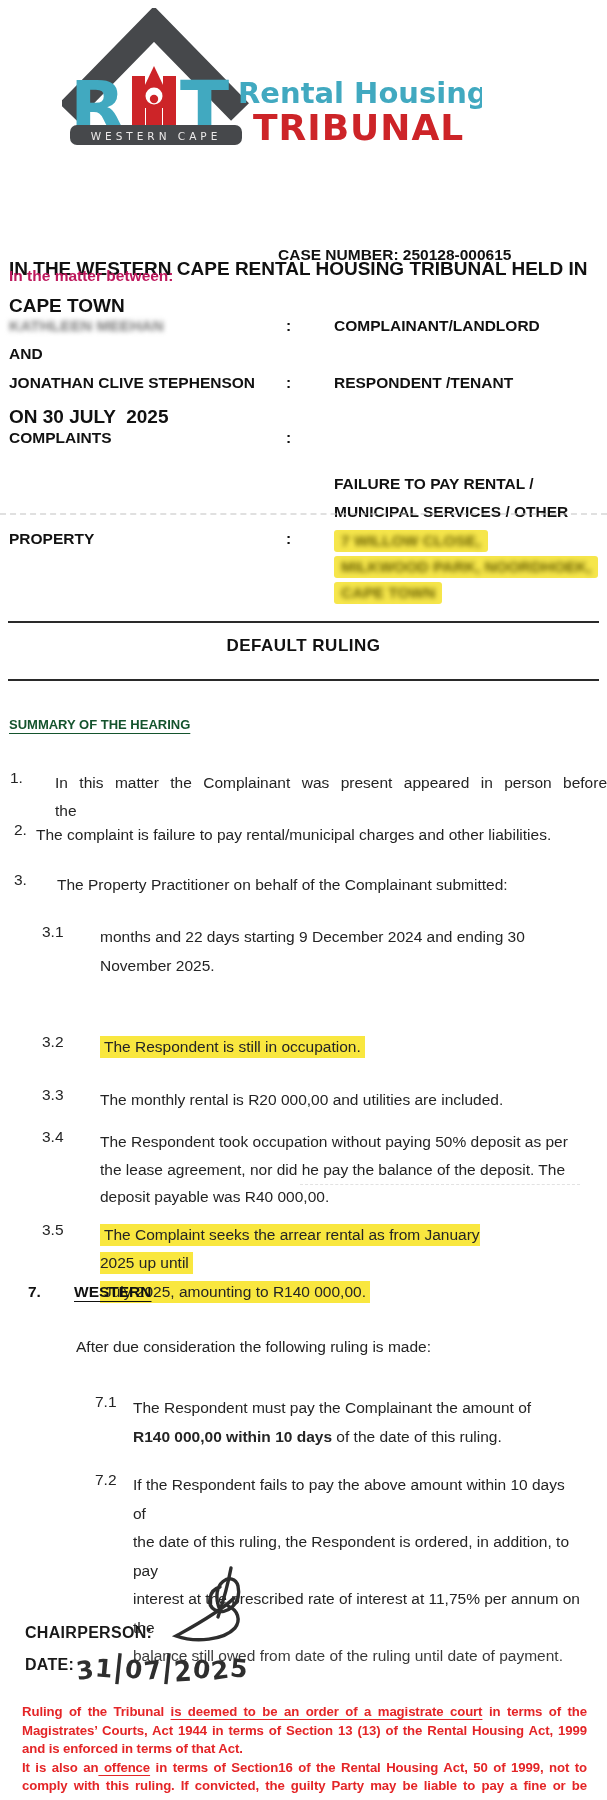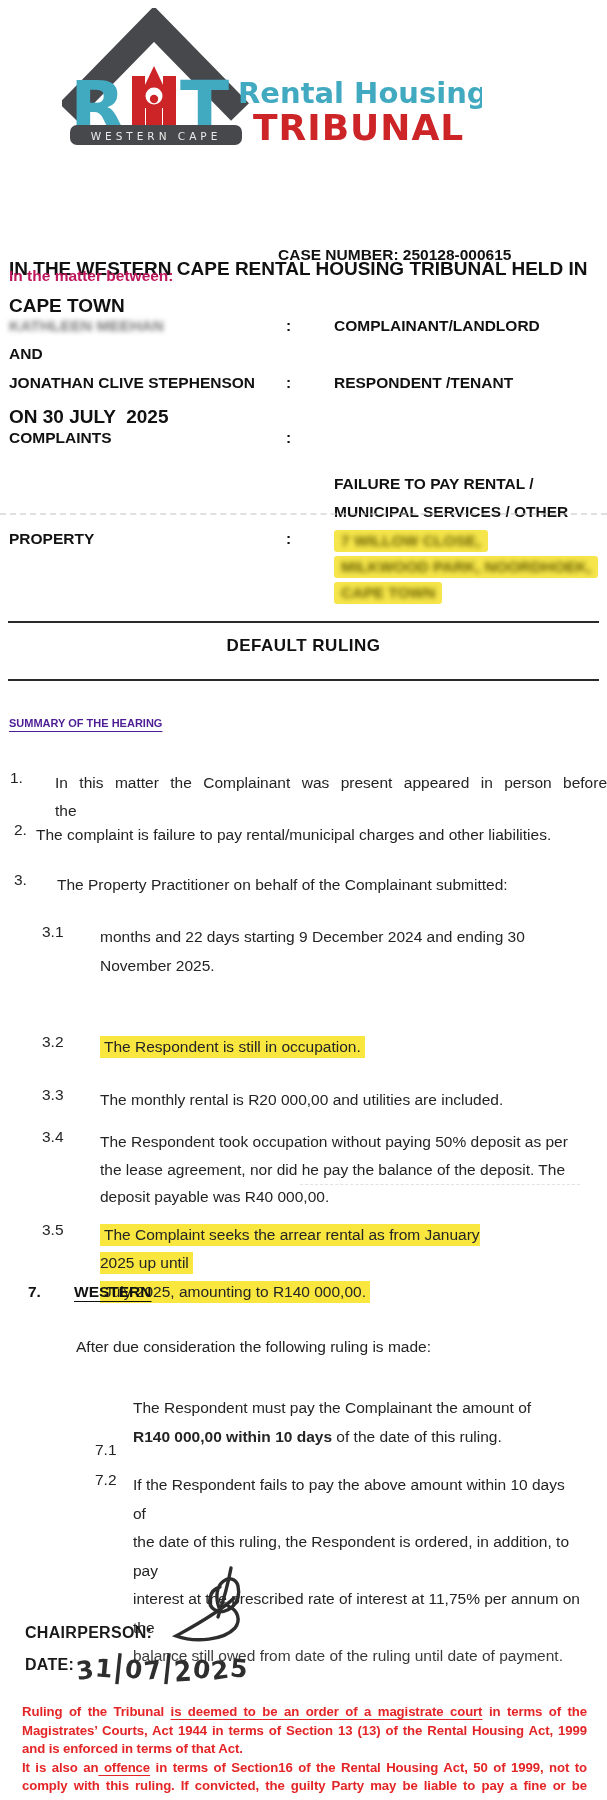--- a/index.html
+++ b/index.html
@@ -8,21 +8,21 @@
   .abs{position:absolute;}
   .b{font-weight:bold;}
   .hdr{font-size:19px;font-weight:bold;line-height:37px;color:#111;}
   .row3{display:grid;grid-template-columns:277px 48px 1fr;align-items:start;font-size:15.5px;font-weight:bold;color:#111;}
   .mlines{line-height:28px;}
   .blurname{color:#787878;filter:blur(2.6px);}
   .ylw{display:inline-block;background:#f6e64b;border-radius:3px;padding:2px 7px 2px 7px;margin-bottom:4px;}
   .ylw .blurtxt{color:#6b6200;filter:blur(2.8px);font-weight:bold;}
   .rule-line{border-top:2.5px solid #2a2a2a;width:591px;left:8px;}
   .title{width:607px;text-align:center;font-size:17px;font-weight:bold;letter-spacing:.5px;color:#111;}
-  .sumhead{font-size:11px;font-weight:bold;text-decoration:underline;text-underline-offset:4px;color:#4c1d95;}
+  .sumhead{font-size:13px;font-weight:bold;text-decoration:underline;text-underline-offset:4px;color:#14532d;}
   .item{font-size:15.5px;color:#242424;}
   .item .num{position:absolute;top:0;}
   .item .txt{line-height:28px;}
   .hl{background:#f9e73f;padding:2px 4px 3px 4px;}
   .just1{text-align:justify;word-spacing:4.6px;}
   .rulinghead{font-size:15.5px;font-weight:bold;color:#111;}
   .rulinghead .rh{ text-decoration:underline;text-underline-offset:4px;}
   .legal{font-size:13.2px;font-weight:bold;color:#e42527;line-height:18.6px;text-align:justify;letter-spacing:-0.1px;}
   .legal .u{text-decoration:underline;text-underline-offset:3px;}
   .artifact1{left:0;width:607px;border-top:2px dashed #c8c8c8;opacity:.55;}
@@ -170,21 +170,21 @@
   </div>
 
   <div class="abs rulinghead" style="left:0;top:1283px;width:607px;">
     <span class="abs" style="left:28px;">7.</span>
     <span class="abs rh" style="left:74px;">WESTERN</span>
   </div>
 
   <div class="abs item" style="left:76px;top:1338px;">After due consideration the following ruling is made:</div>
 
   <div class="abs item" style="left:0;top:1393px;width:607px;">
-    <span class="num" style="left:95px;margin-top:48px;">7.1</span>
+    <span class="num" style="left:95px;">7.1</span>
     <div class="txt" style="margin-left:133px;margin-right:28px;line-height:29px;">
       <div>The Respondent must pay the Complainant the amount of</div>
       <div><span class="b">R140 000,00 within 10 days</span><span> of the date of this ruling.</span></div>
     </div>
   </div>
 
   <div class="abs item" style="left:0;top:1471px;width:607px;">
     <span class="num" style="left:95px;">7.2</span>
     <div class="txt" style="margin-left:133px;margin-right:26px;line-height:28.5px;">
       <div>If the Respondent fails to pay the above amount within 10 days of</div>

